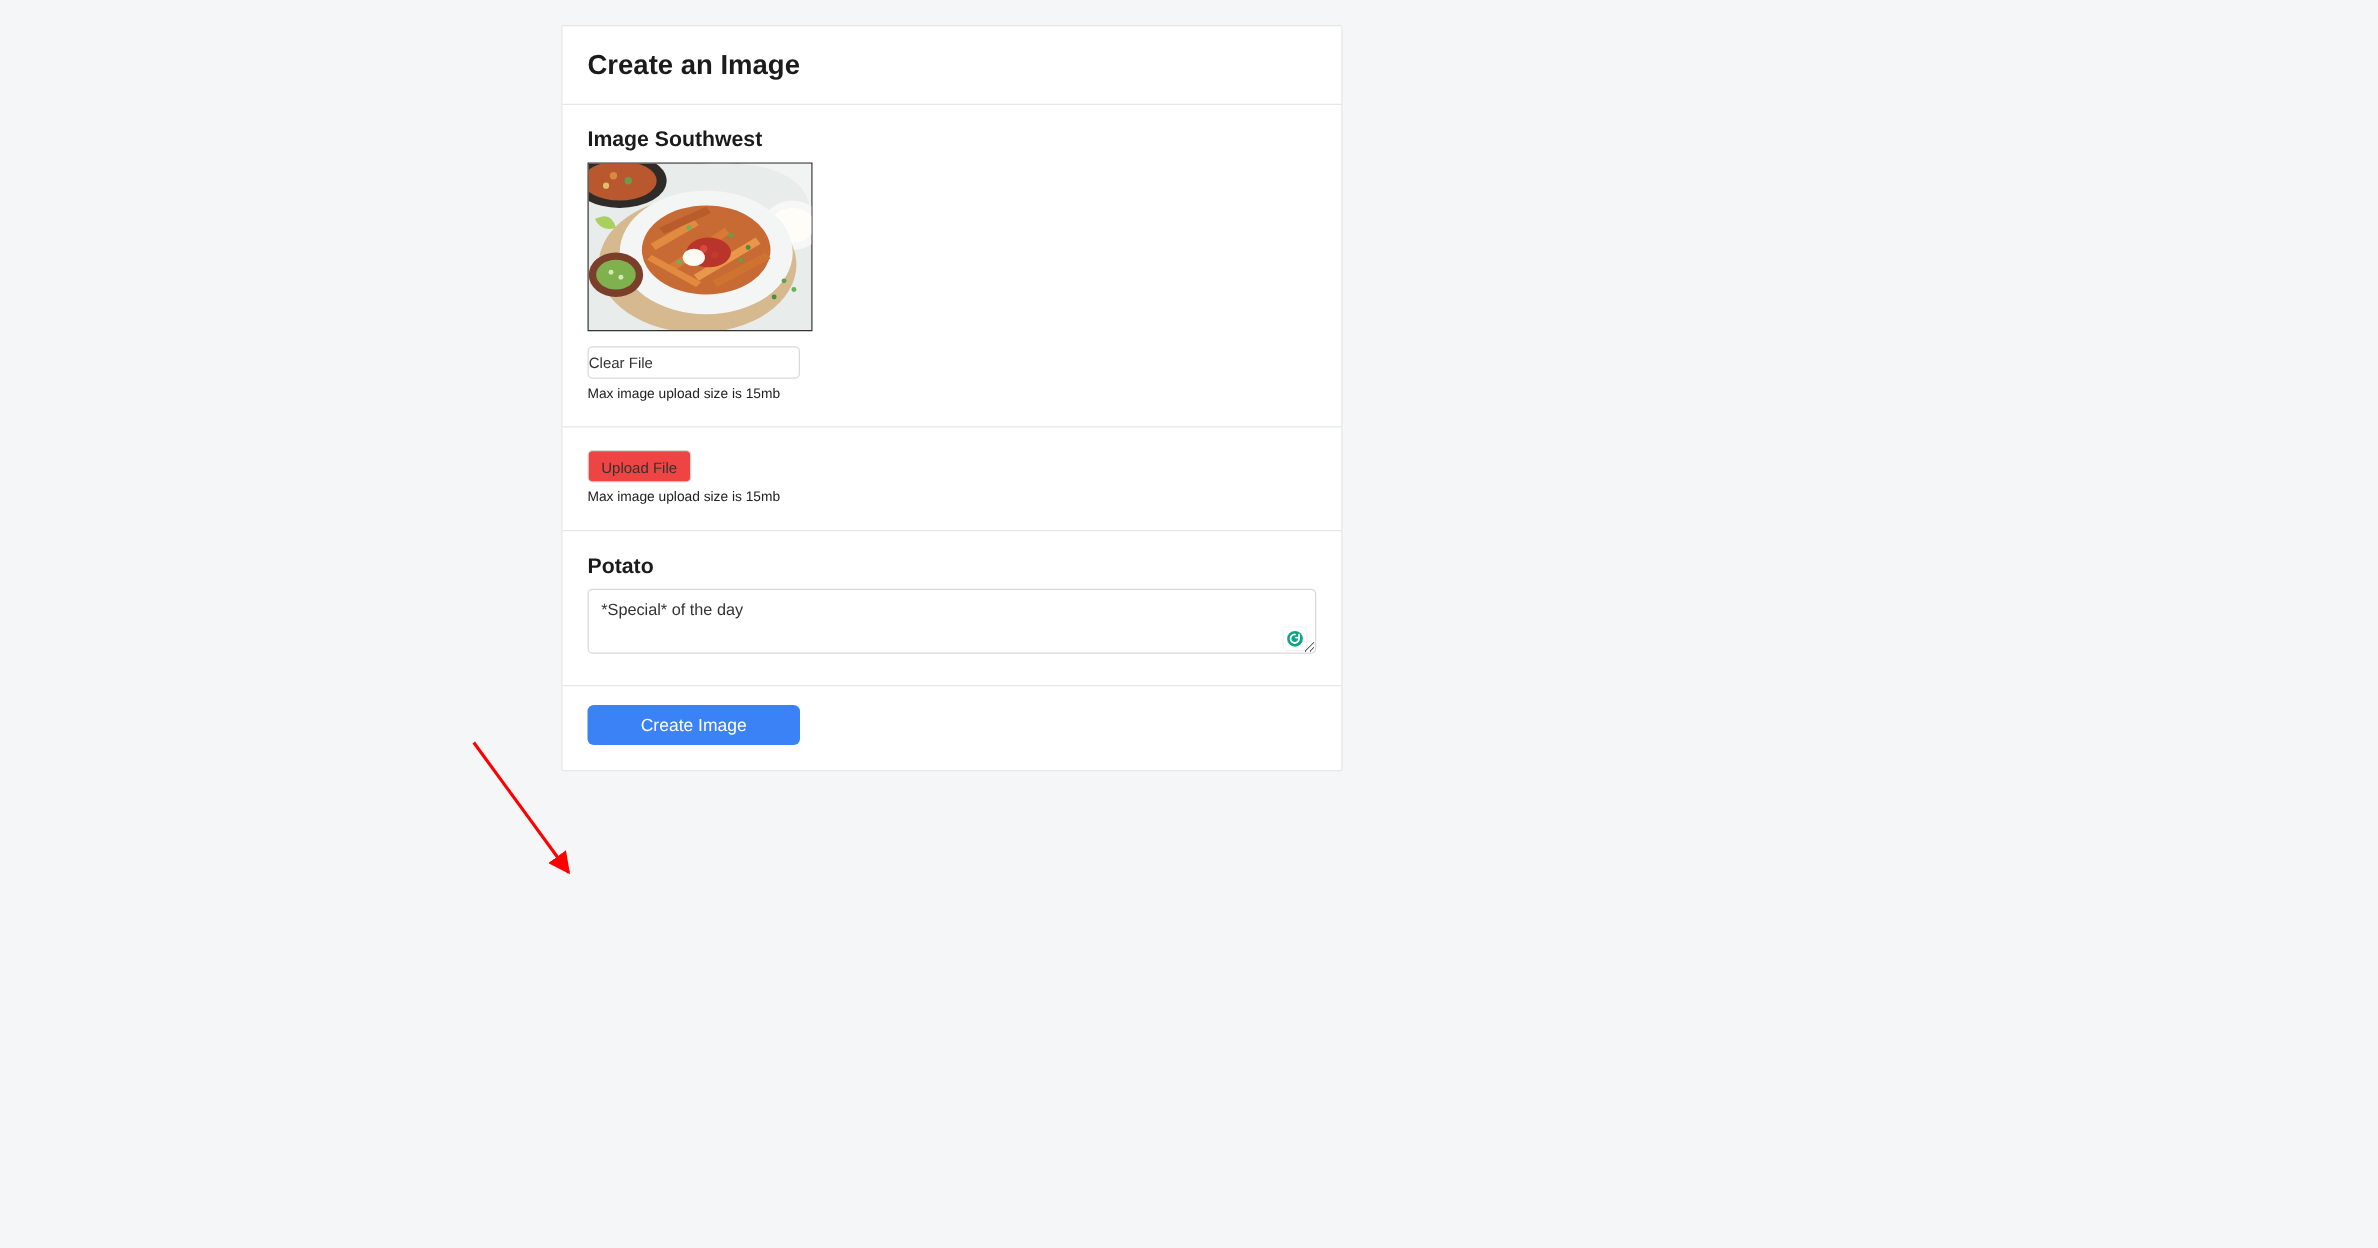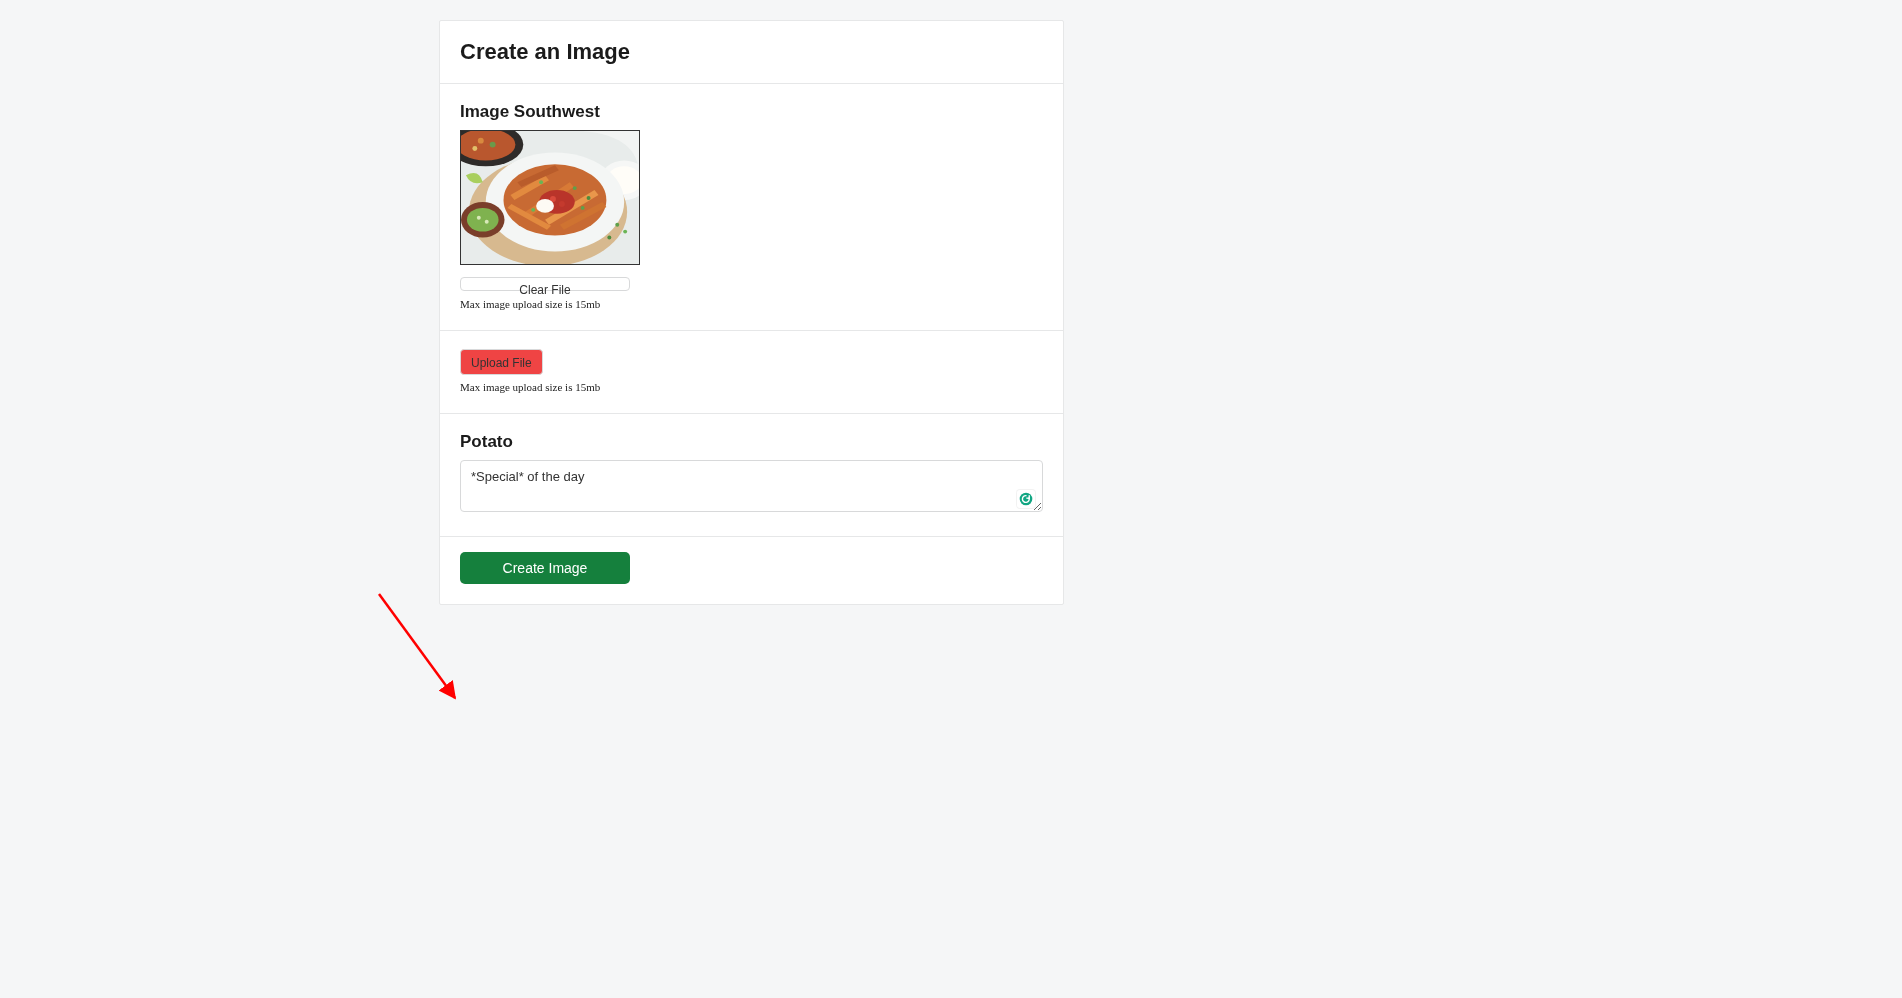--- a/index.html
+++ b/index.html
@@ -9,21 +9,21 @@
     }
     body {
       font-family: -apple-system, BlinkMacSystemFont, "Segoe UI", Helvetica, Arial, sans-serif;
       background: #f5f6f7;
       width: 1902px;
       height: 998px;
       position: relative;
     }
     .card {
       position: absolute;
-      left: 439px;
+      left: 449px;
       top: 20px;
       width: 625px;
       background: #fff;
       border: 1px solid #e6e7e8;
       border-radius: 2px;
     }
     .card-header {
       padding: 18px 20px;
       border-bottom: 1px solid #e6e7e8;
     }
@@ -48,23 +48,23 @@
     .preview-image {
       width: 180px;
       height: 135px;
       border: 1px solid #333;
       display: block;
       margin-bottom: 12px;
     }
     .clear-btn {
       display: inline-block;
       width: 170px;
-      height: 14px;
+      height: 26px;
       line-height: 24px;
-      text-align: center;
+      text-align: left;
       background: #fff;
       border: 1px solid #d8d9da;
       border-radius: 4px;
       font-size: 12px;
       color: #333;
       cursor: pointer;
       margin-bottom: 6px;
     }
     .upload-btn {
       display: inline-block;
@@ -75,21 +75,20 @@
       border: 1px solid #d8d9da;
       border-radius: 4px;
       font-size: 12px;
       color: #333;
       cursor: pointer;
       margin-bottom: 6px;
     }
     .hint {
       font-size: 11px;
       color: #222;
-      font-family: Liberation Serif, serif;
     }
     .textarea-wrap {
       position: relative;
     }
     textarea {
       width: 100%;
       min-height: 52px;
       border: 1px solid #d8d9da;
       border-radius: 4px;
       padding: 8px 30px 8px 10px;
@@ -118,21 +117,21 @@
     }
     .action-section {
       padding: 15px 20px 20px 20px;
     }
     .primary-btn {
       display: inline-block;
       width: 170px;
       height: 32px;
       line-height: 32px;
       text-align: center;
-      background: #15803d;
+      background: #3b82f6;
       border: none;
       border-radius: 5px;
       color: #fff;
       font-size: 14px;
       cursor: pointer;
     }
     .arrow-annotation {
       position: absolute;
       left: 375px;
       top: 590px;

